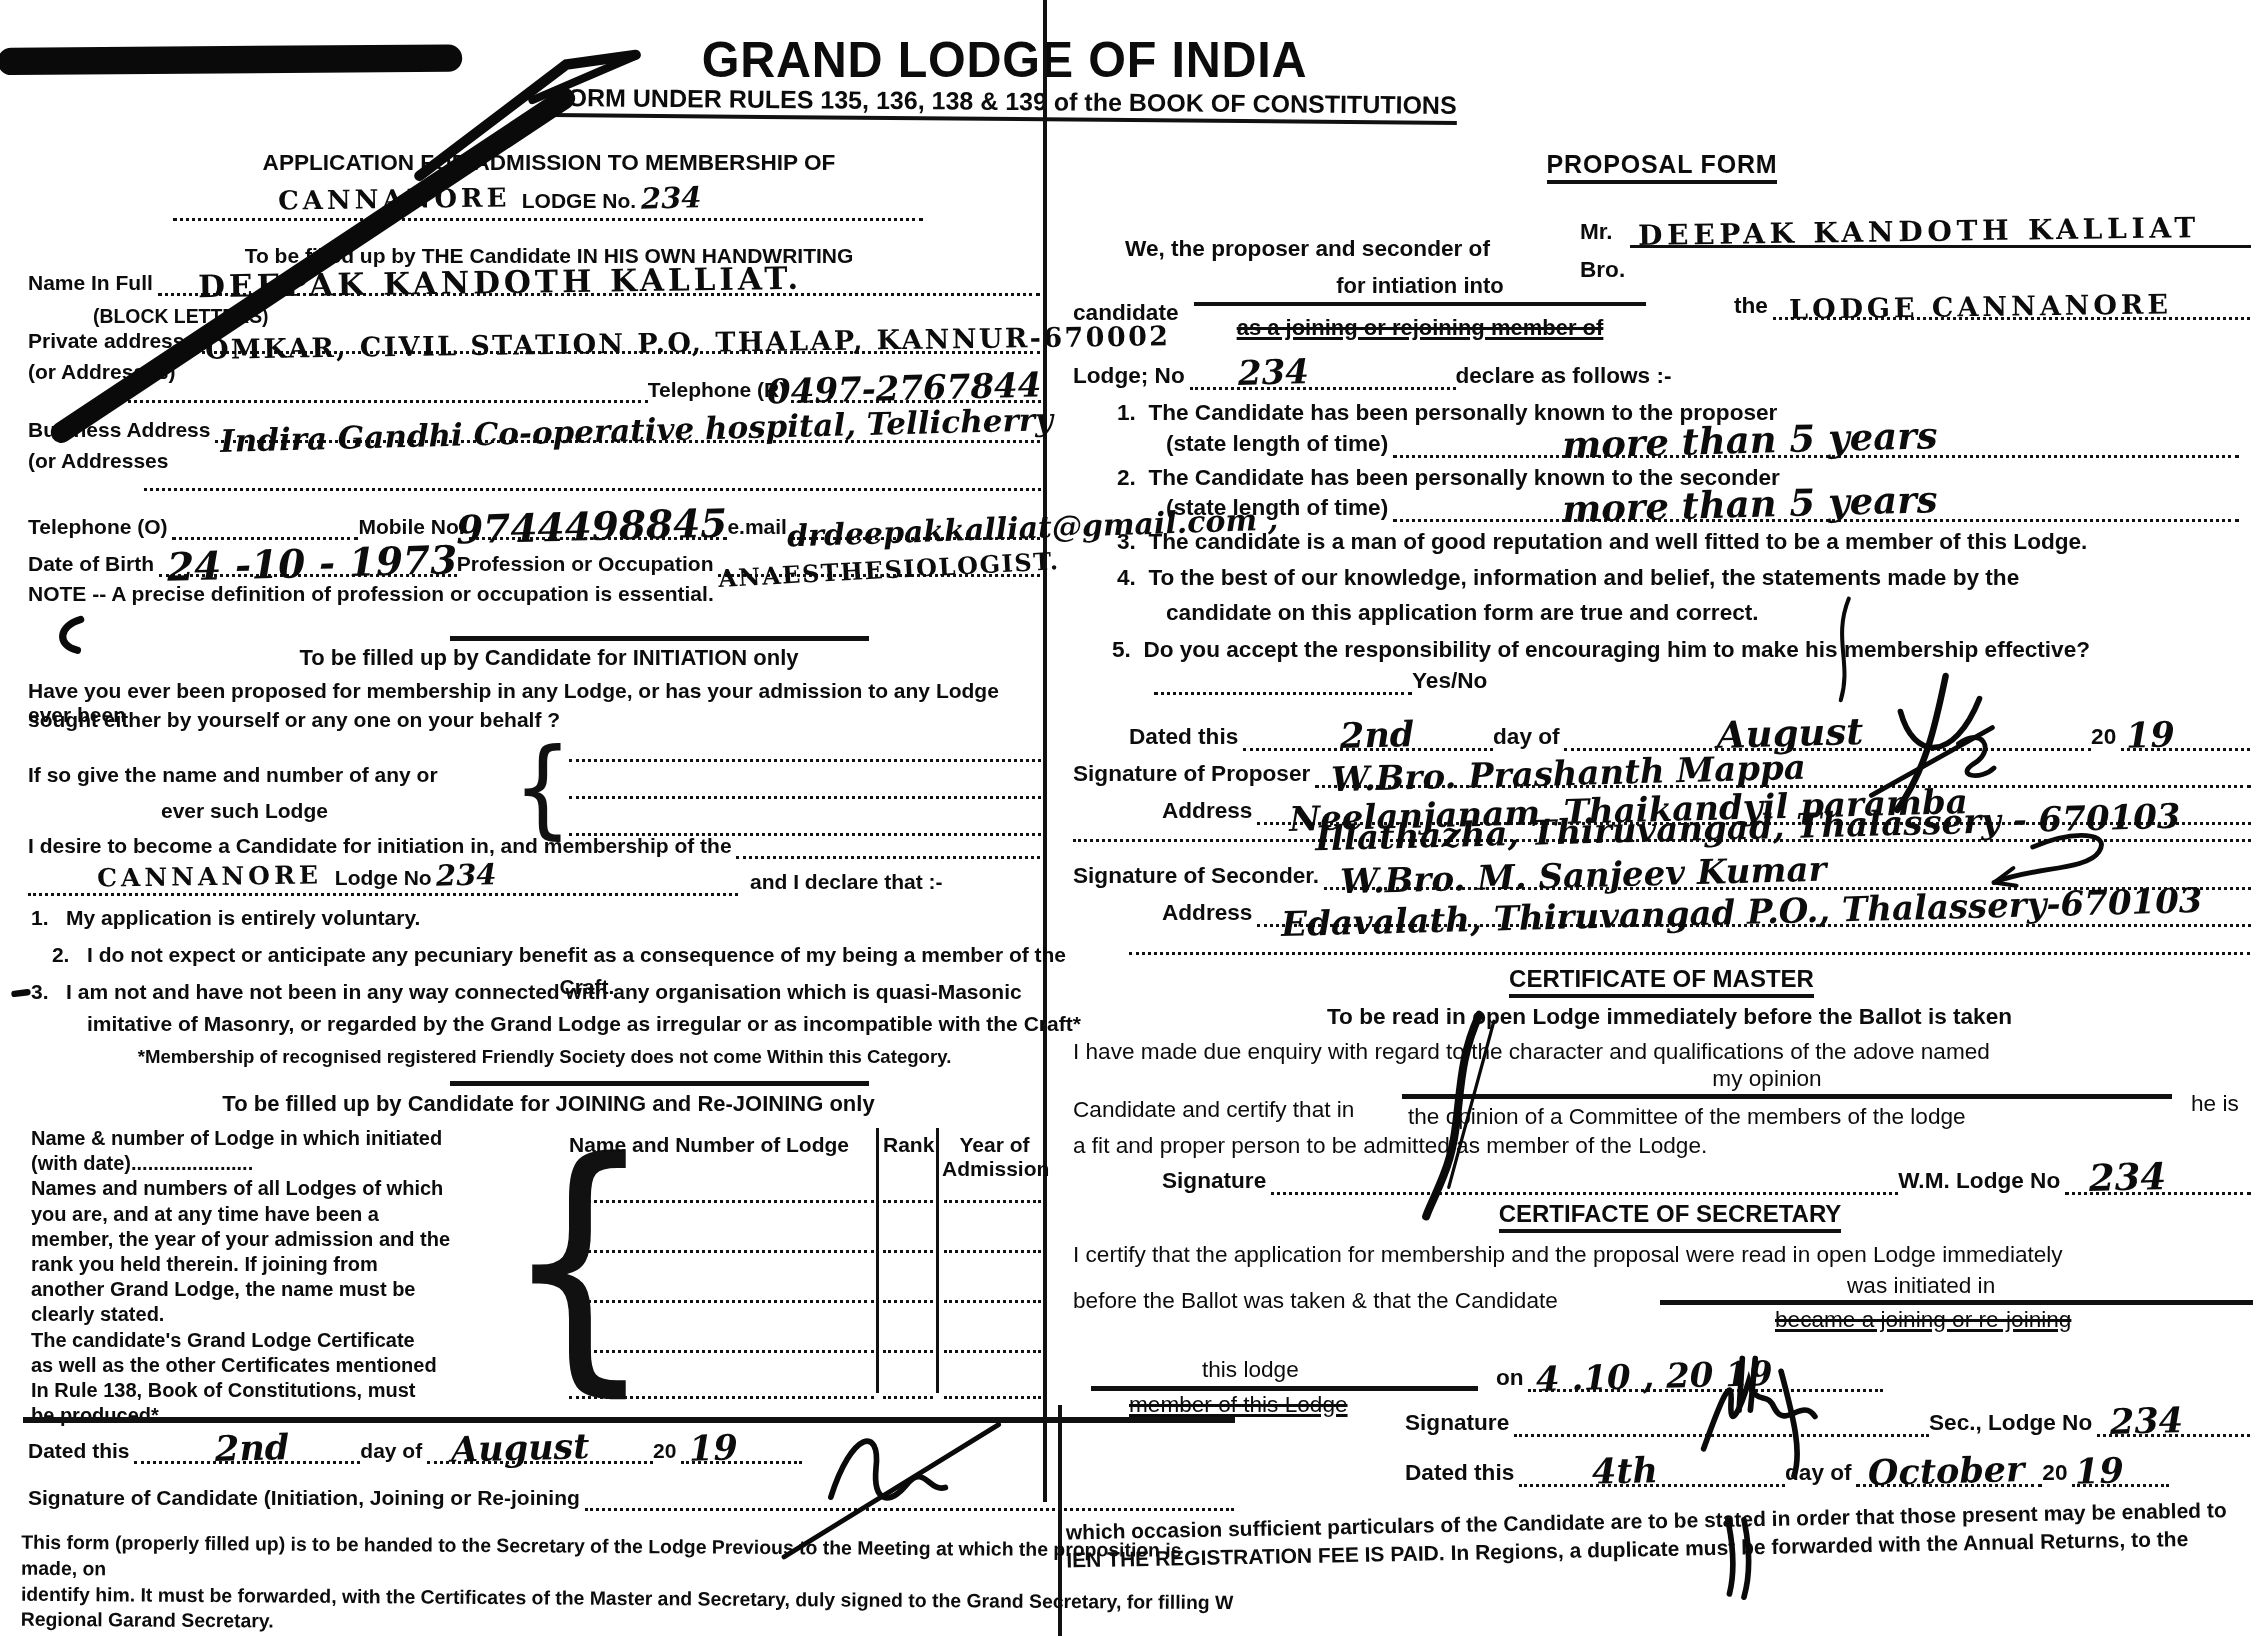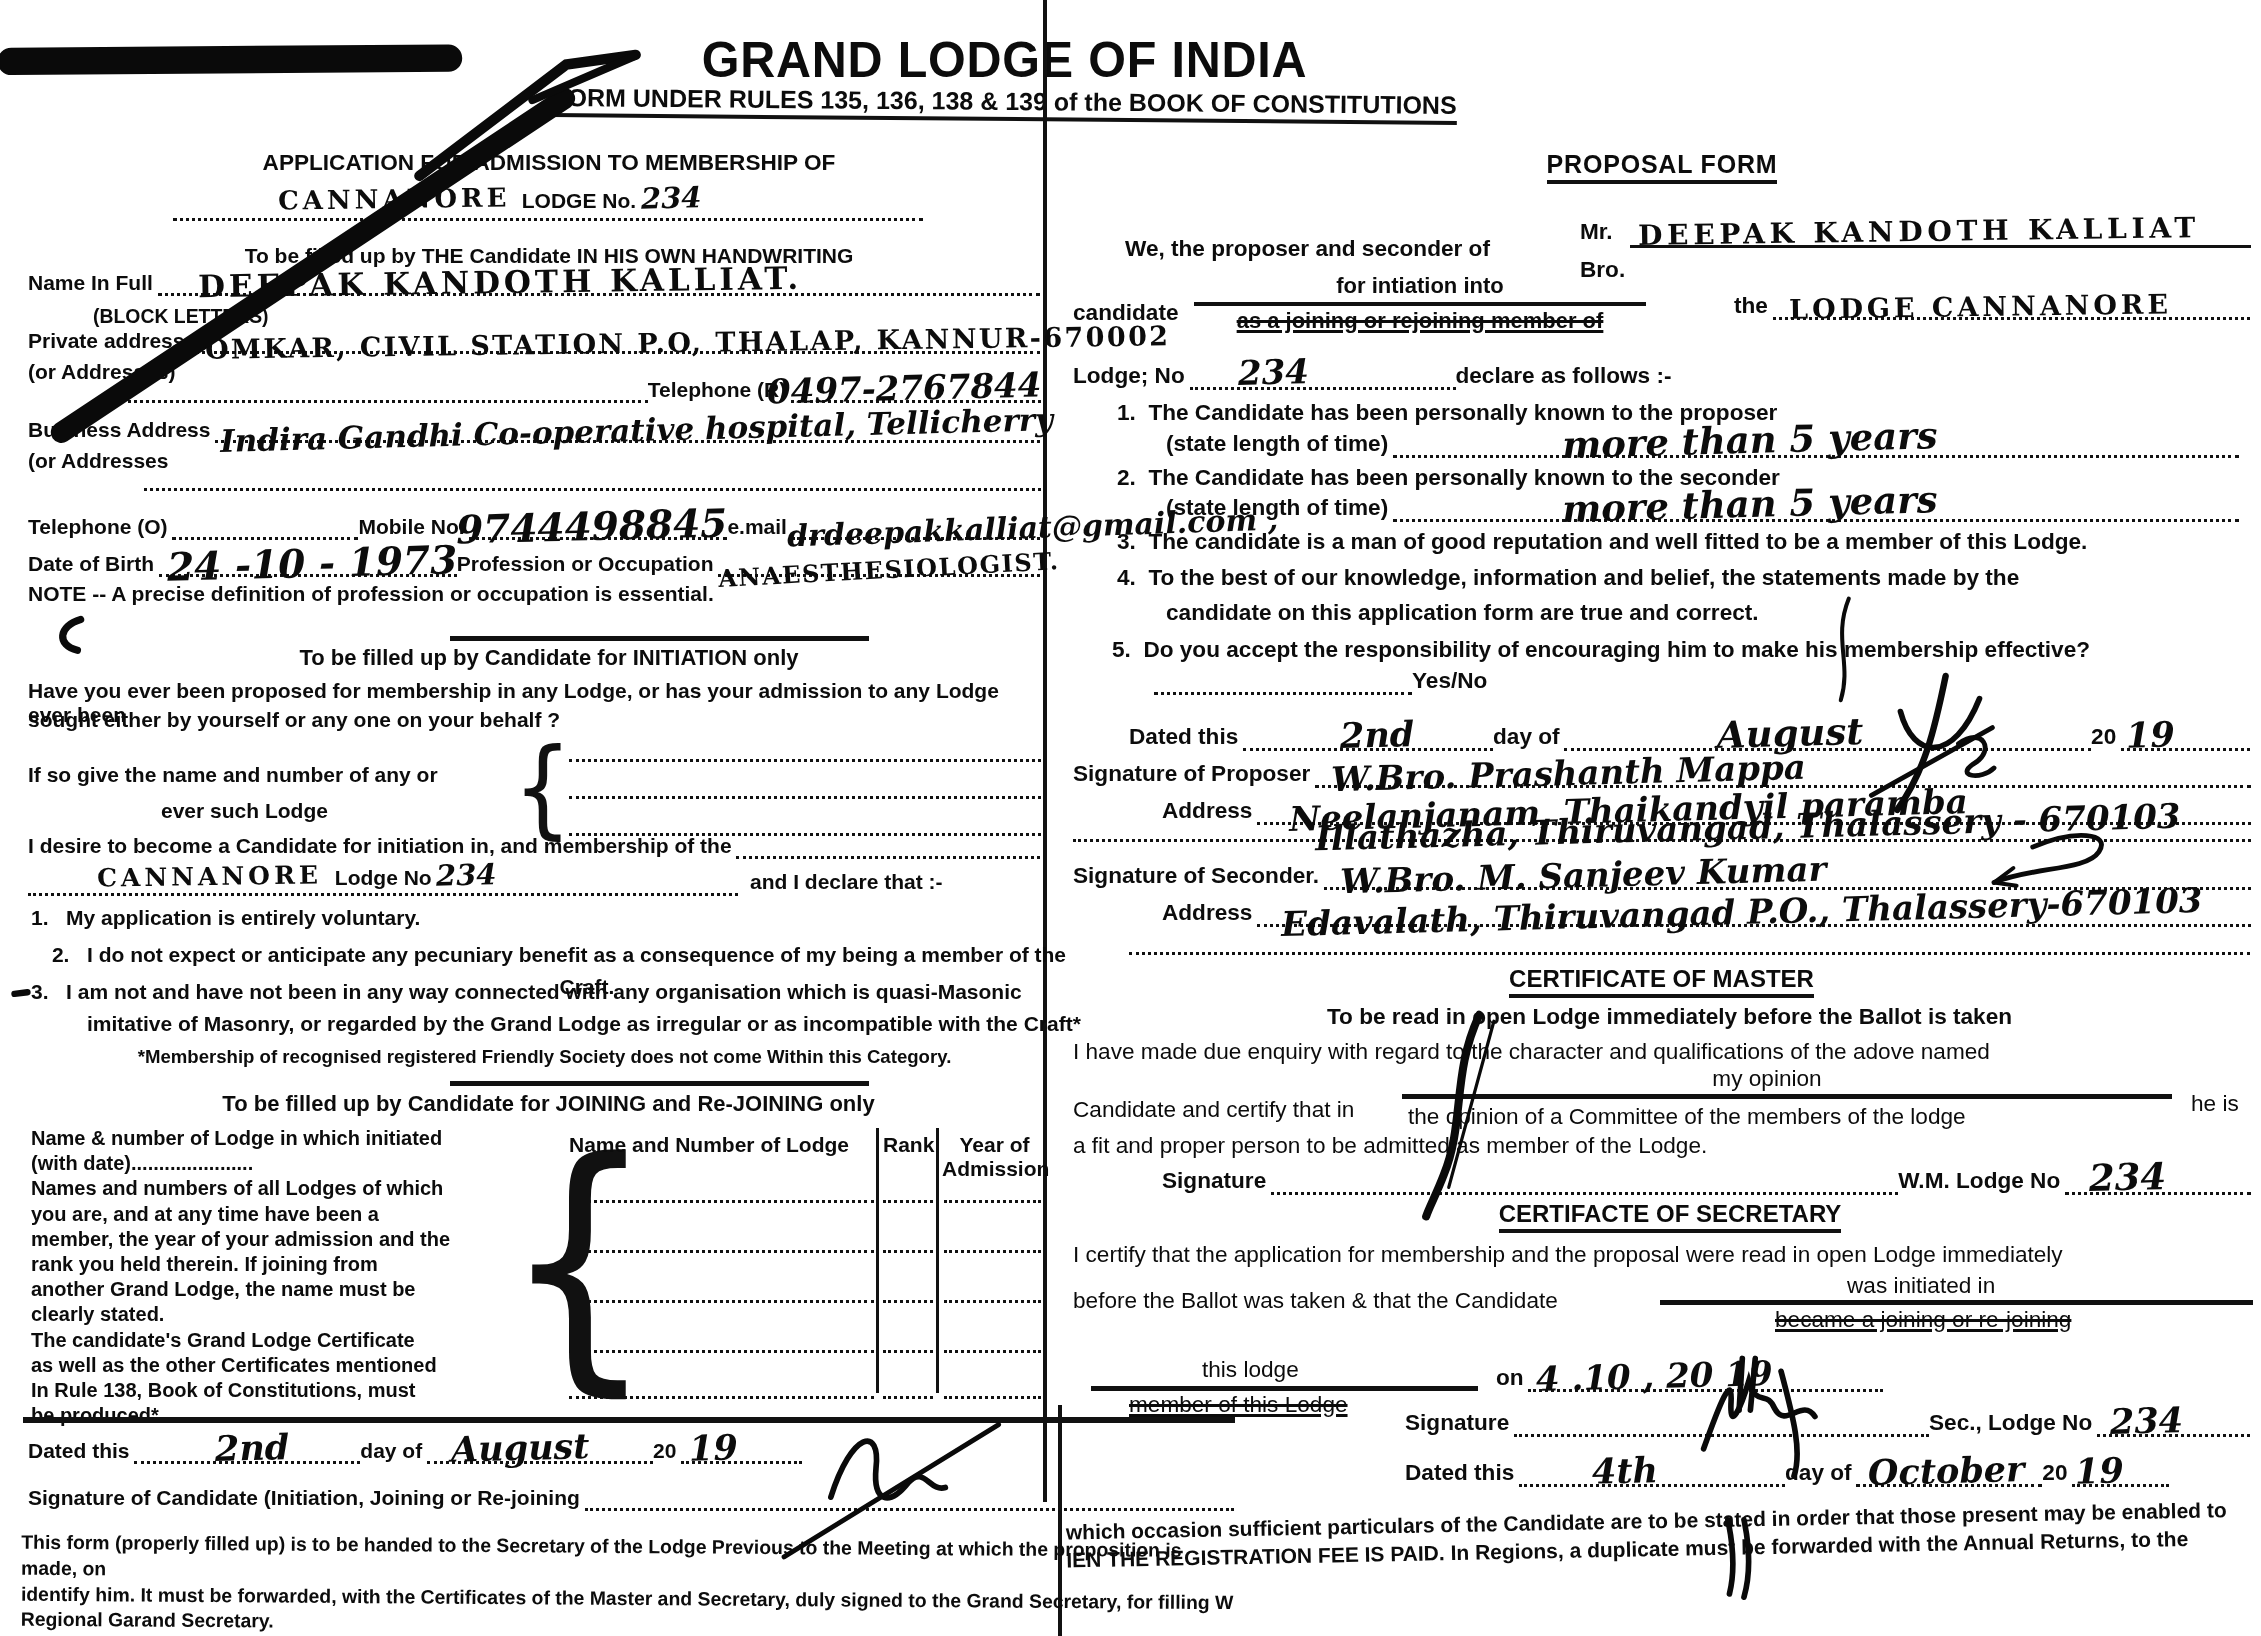--- a/index.html
+++ b/index.html
@@ -236,21 +236,21 @@
   <div class="abs b t28" style="left:1580px;top:219px;">Mr.</div>
   <div class="abs" style="left:1630px;top:203px;width:621px;border-bottom:3.2px solid #111;height:42px;">
     <span class="hw hwc" style="left:8px;bottom:-3.2px;font-size:28px;letter-spacing:4.8px;">DEEPAK KANDOTH KALLIAT</span>
   </div>
   <div class="abs b t28" style="left:1580px;top:257px;">Bro.</div>
 
   <div class="abs b t28" style="left:1073px;top:300px;">candidate</div>
   <div class="abs" style="left:1194px;top:273px;width:452px;">
     <div class="ctr t27 b" style="font-size:22px;">for  intiation into</div>
     <div style="border-bottom:4.8px solid #111;height:3.2px;"></div>
-    <div class="ctr b strike" style="font-size:22px;margin-top:2px;">as a joining or rejoining member of</div>
+    <div class="ctr b strike" style="font-size:22px;margin-top:9px;">as a joining or rejoining member of</div>
   </div>
   <div class="row" style="left:1734px;top:290px;width:516px;">
     <span class="lab t28">the</span>
     <span class="dots grow">
       <span class="hw hwc" style="left:16px;bottom:-4.8px;font-size:27px;letter-spacing:4px;">LODGE CANNANORE</span>
     </span>
   </div>
 
   <div class="row" style="left:1073px;top:360px;width:887px;">
     <span class="lab t28">Lodge; No</span>

